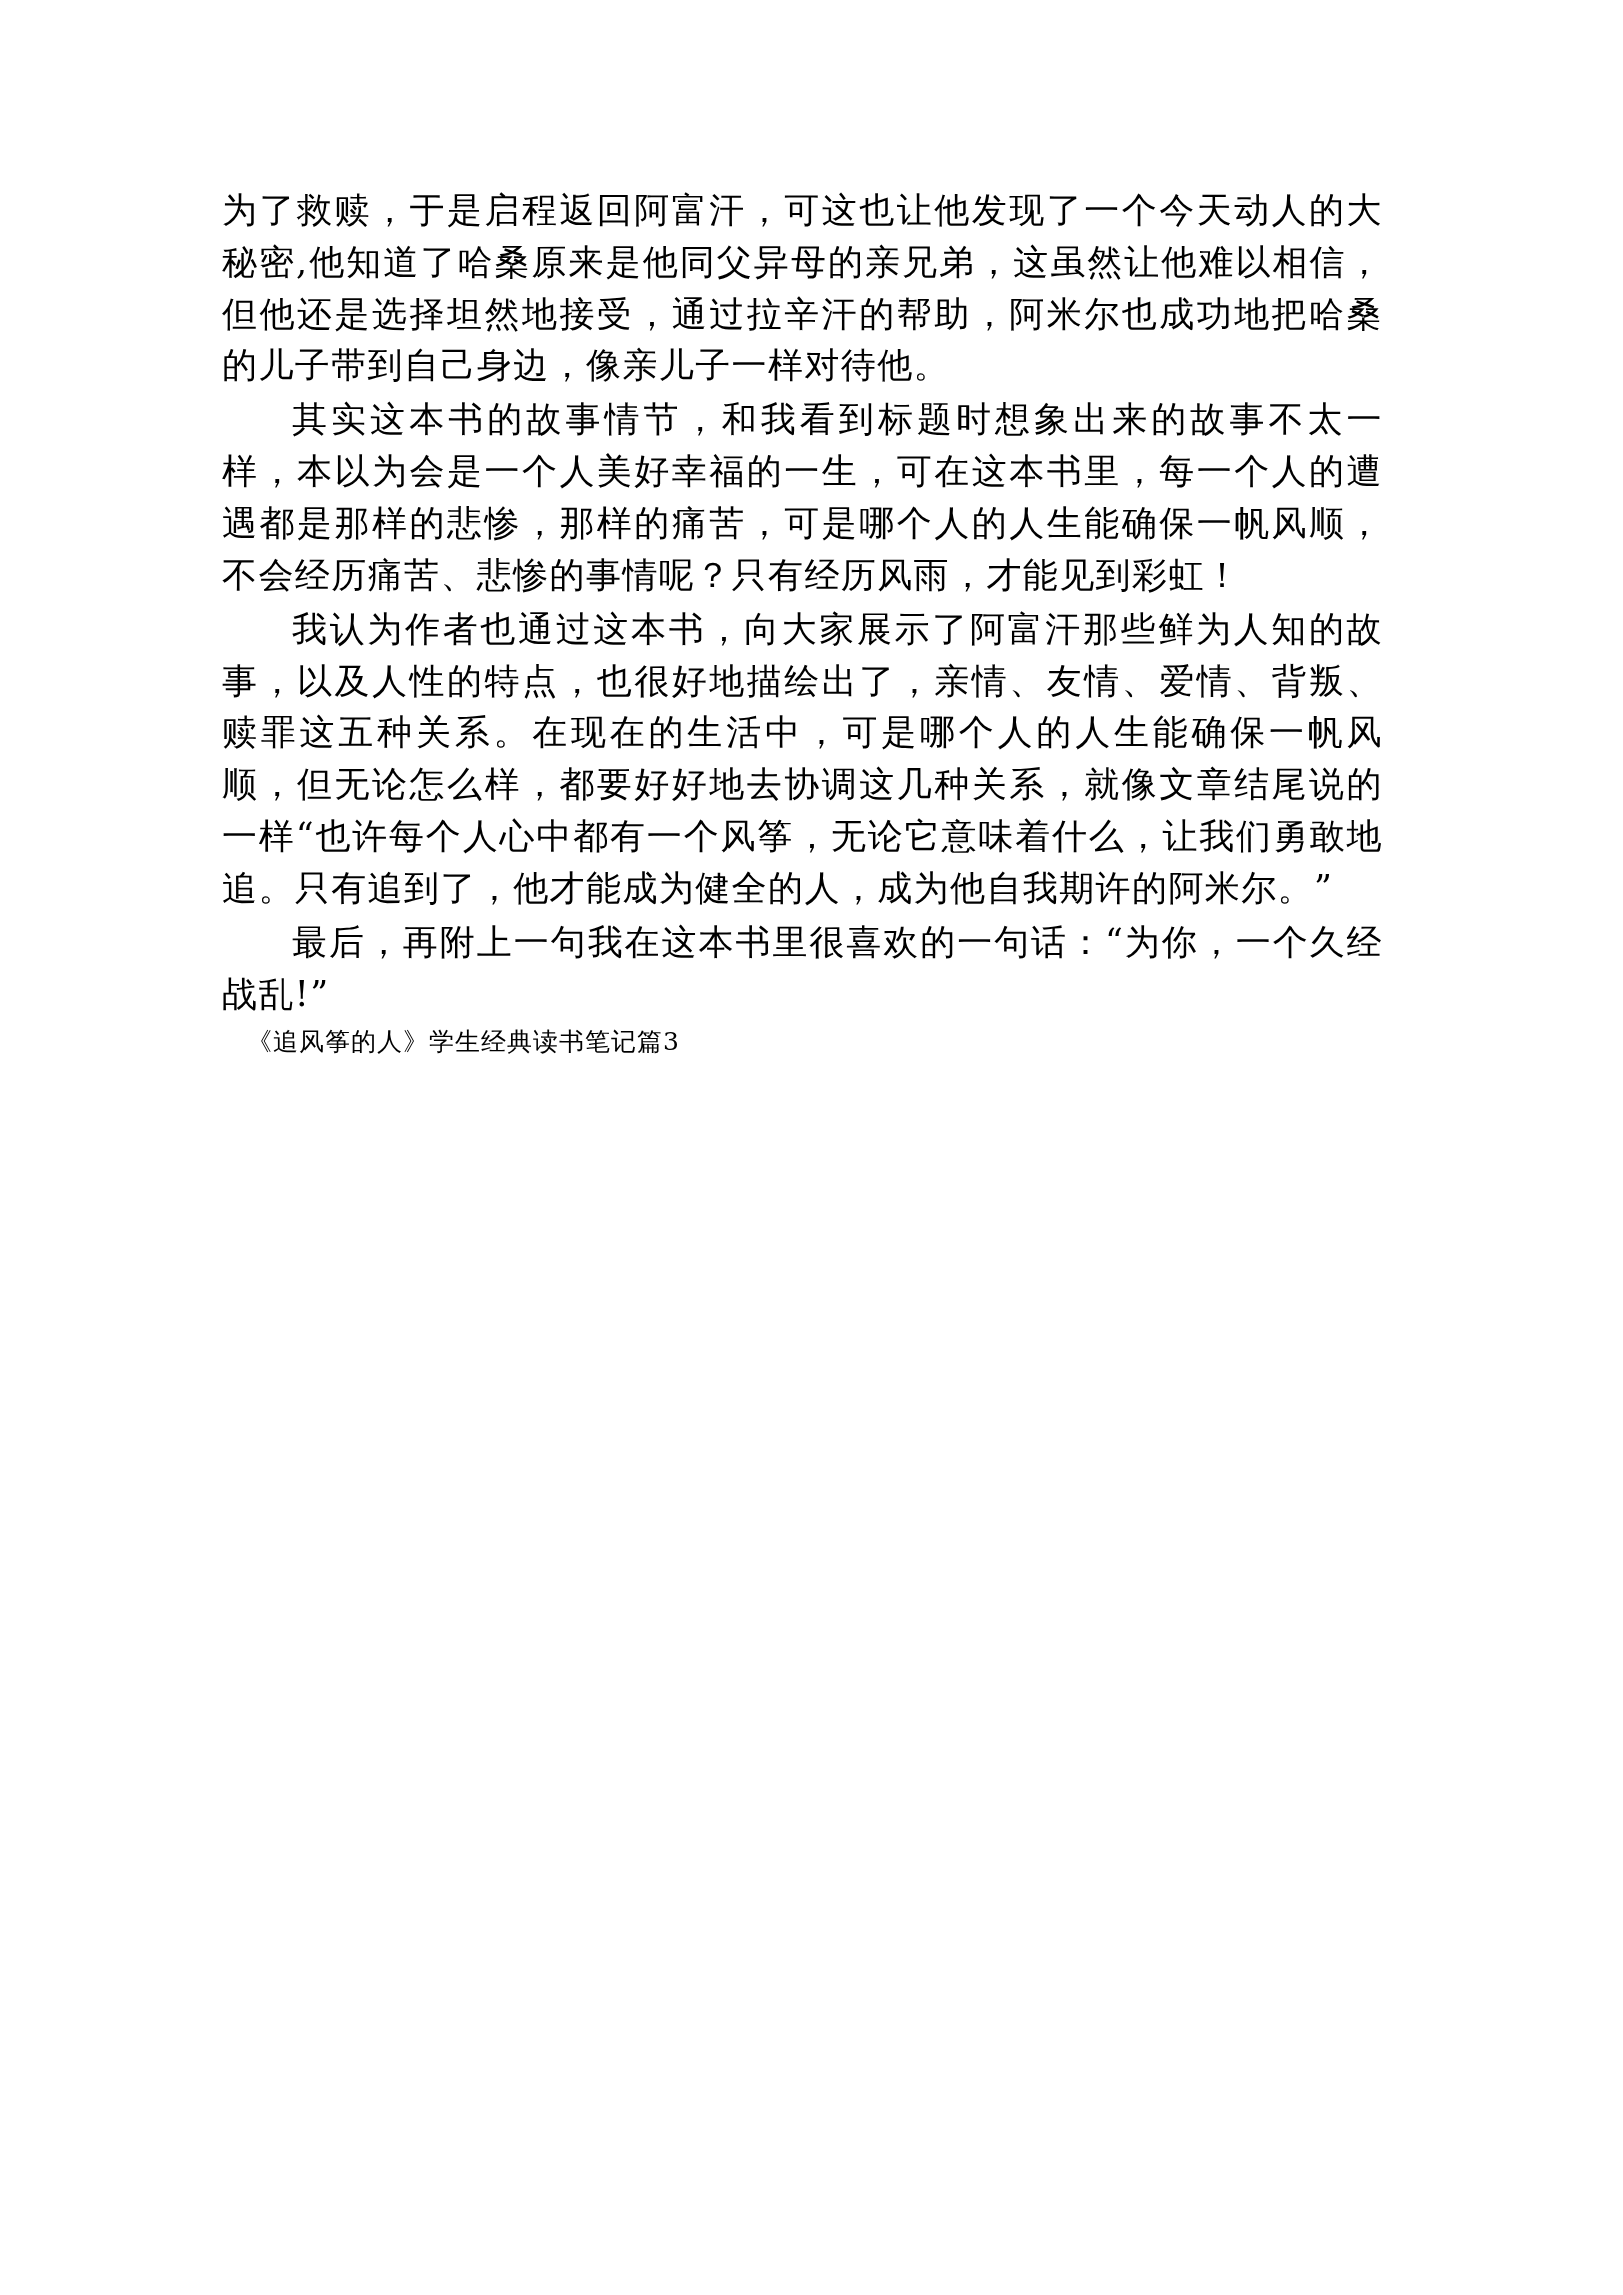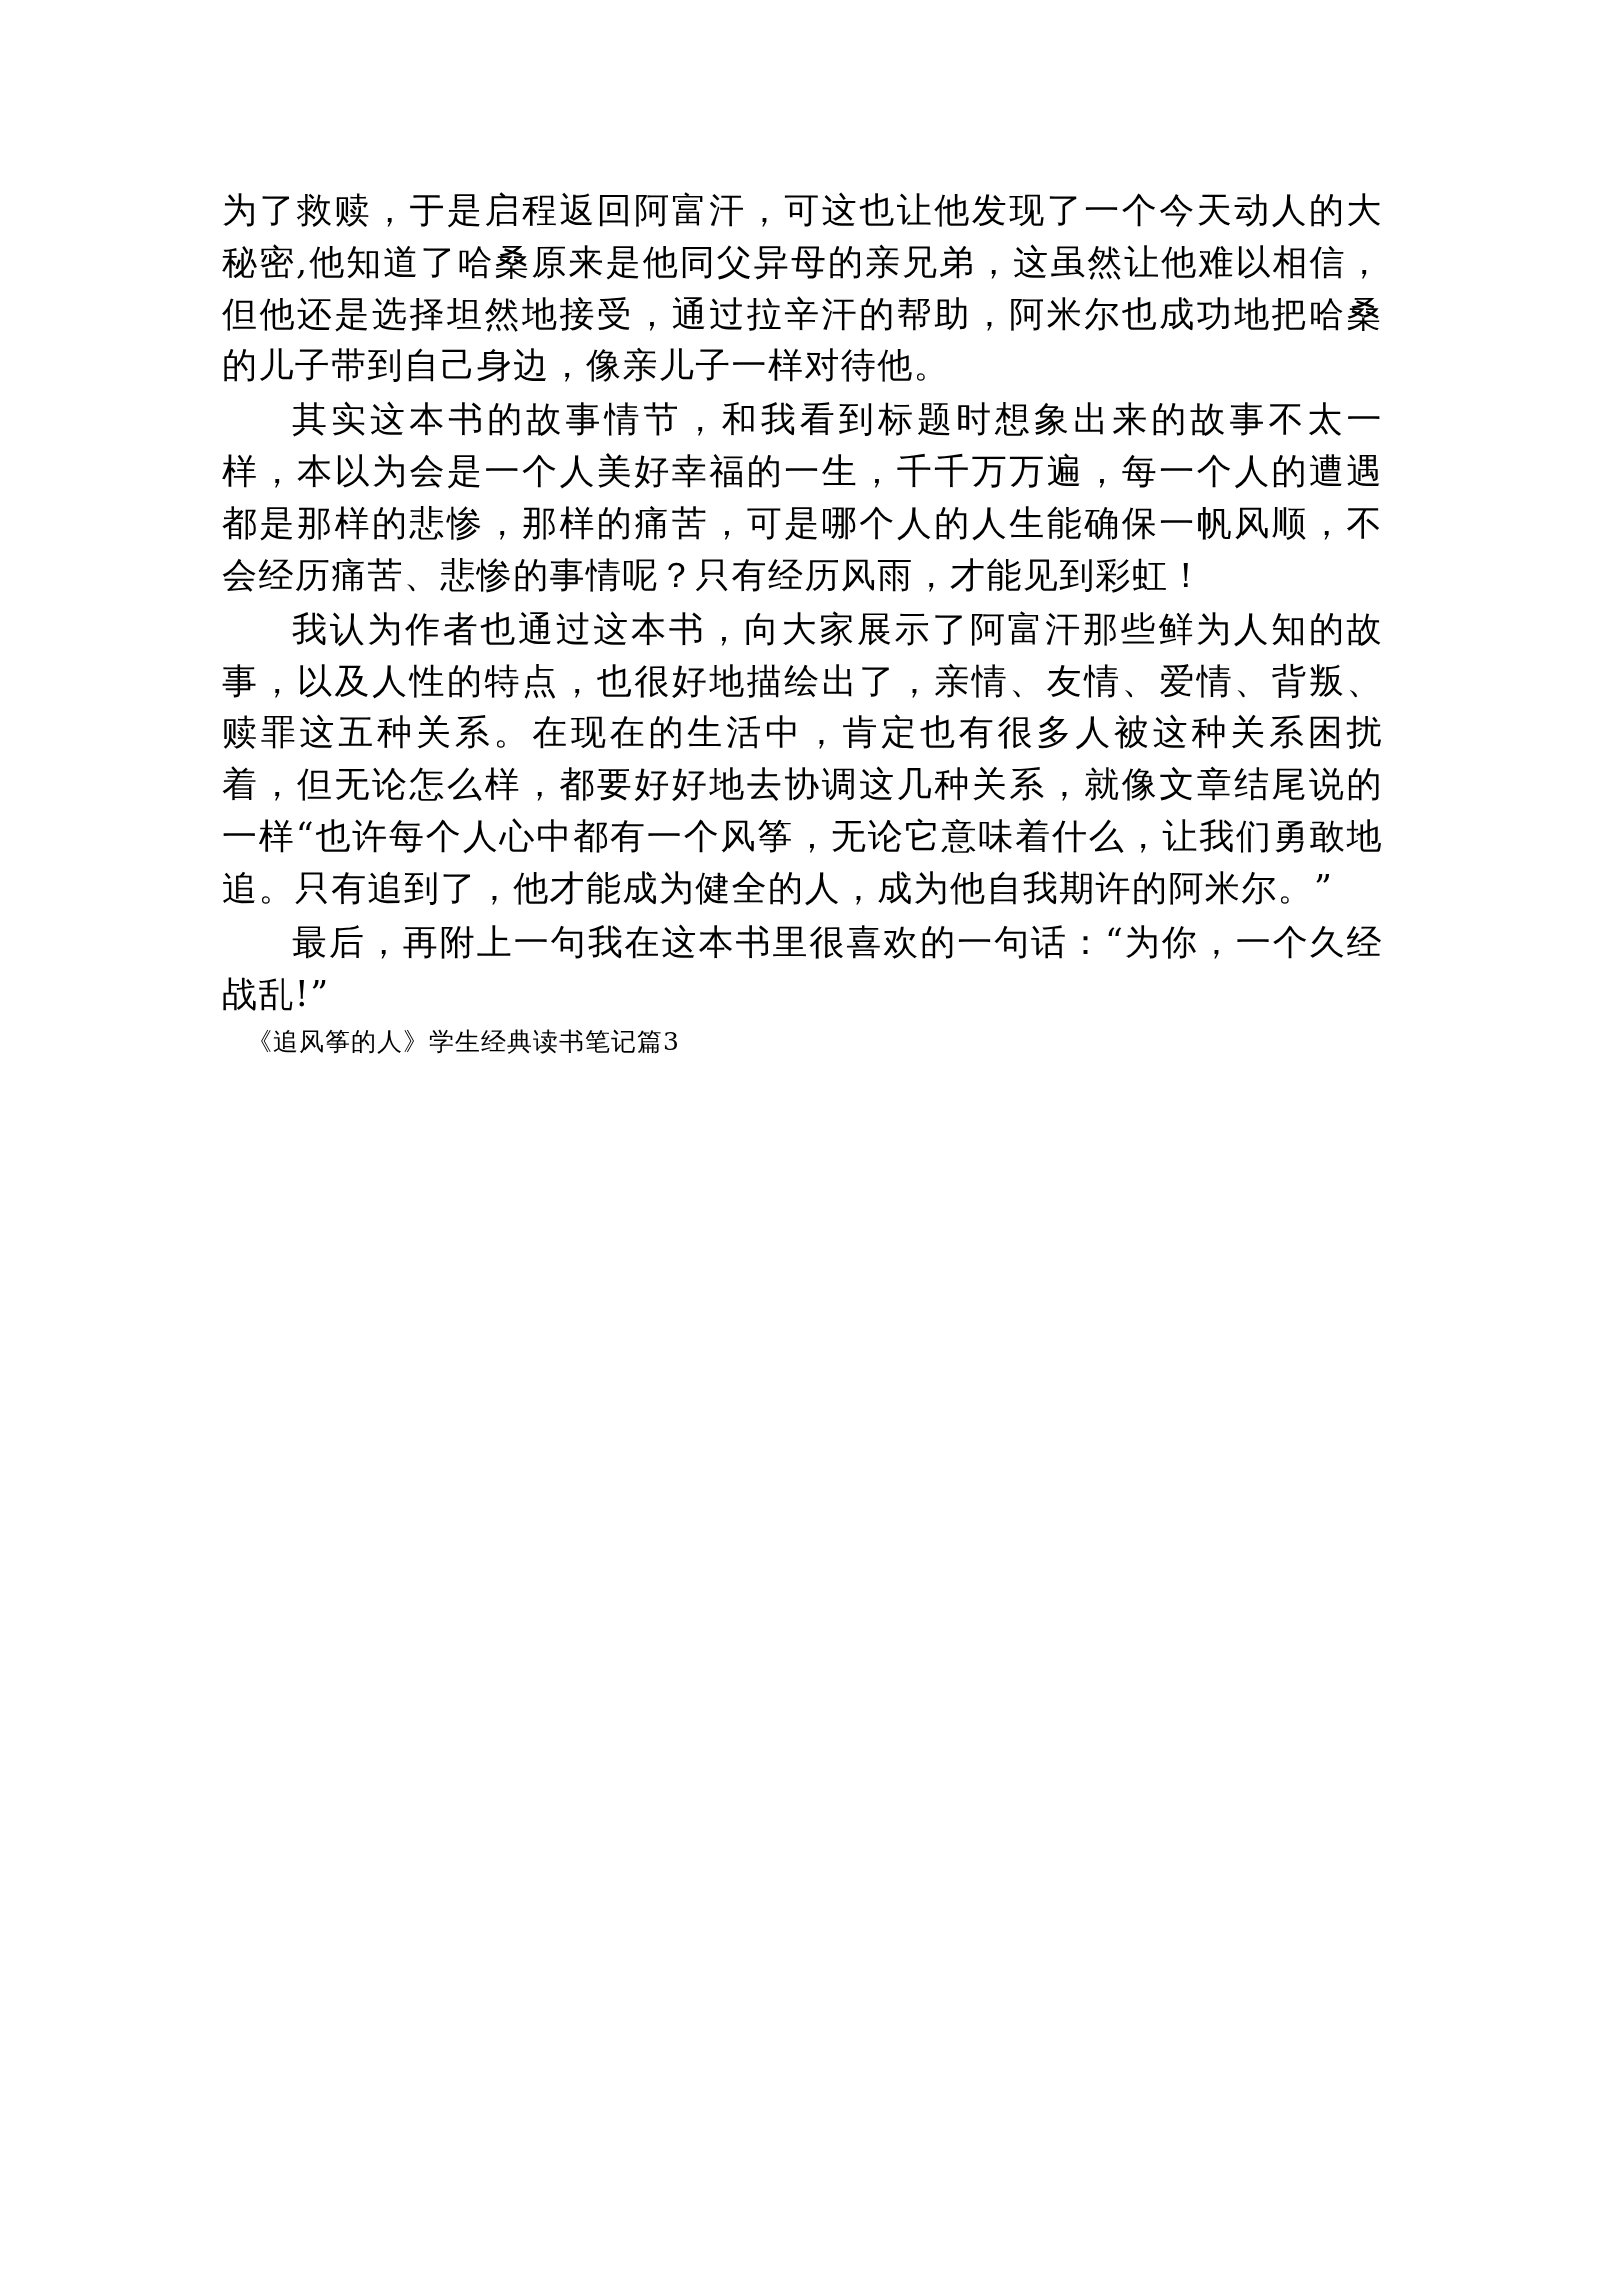--- a/index.html
+++ b/index.html
@@ -49,23 +49,23 @@
   }
 </style>
 </head>
 <body>
 
 <div class="page">
   <div class="content">
 
     <p class="para">为了救赎，于是启程返回阿富汗，可这也让他发现了一个今天动人的大秘密,他知道了哈桑原来是他同父异母的亲兄弟，这虽然让他难以相信，但他还是选择坦然地接受，通过拉辛汗的帮助，阿米尔也成功地把哈桑的儿子带到自己身边，像亲儿子一样对待他。</p>
 
-    <p class="para indent">其实这本书的故事情节，和我看到标题时想象出来的故事不太一样，本以为会是一个人美好幸福的一生，千千万万遍，每一个人的遭遇都是那样的悲惨，那样的痛苦，可是哪个人的人生能确保一帆风顺，不会经历痛苦、悲惨的事情呢？只有经历风雨，才能见到彩虹！</p>
+    <p class="para indent">其实这本书的故事情节，和我看到标题时想象出来的故事不太一样，本以为会是一个人美好幸福的一生，可在这本书里，每一个人的遭遇都是那样的悲惨，那样的痛苦，可是哪个人的人生能确保一帆风顺，不会经历痛苦、悲惨的事情呢？只有经历风雨，才能见到彩虹！</p>
 
-    <p class="para indent">我认为作者也通过这本书，向大家展示了阿富汗那些鲜为人知的故事，以及人性的特点，也很好地描绘出了，亲情、友情、爱情、背叛、赎罪这五种关系。在现在的生活中，肯定也有很多人被这种关系困扰着，但无论怎么样，都要好好地去协调这几种关系，就像文章结尾说的一样“也许每个人心中都有一个风筝，无论它意味着什么，让我们勇敢地追。只有追到了，他才能成为健全的人，成为他自我期许的阿米尔。”</p>
+    <p class="para indent">我认为作者也通过这本书，向大家展示了阿富汗那些鲜为人知的故事，以及人性的特点，也很好地描绘出了，亲情、友情、爱情、背叛、赎罪这五种关系。在现在的生活中，可是哪个人的人生能确保一帆风顺，但无论怎么样，都要好好地去协调这几种关系，就像文章结尾说的一样“也许每个人心中都有一个风筝，无论它意味着什么，让我们勇敢地追。只有追到了，他才能成为健全的人，成为他自我期许的阿米尔。”</p>
 
 
     <p class="para indent">最后，再附上一句我在这本书里很喜欢的一句话：“为你，一个久经战乱!”</p>
 
     <p class="heading">《追风筝的人》学生经典读书笔记篇3</p>
 
 
   </div>
 </div>
 

